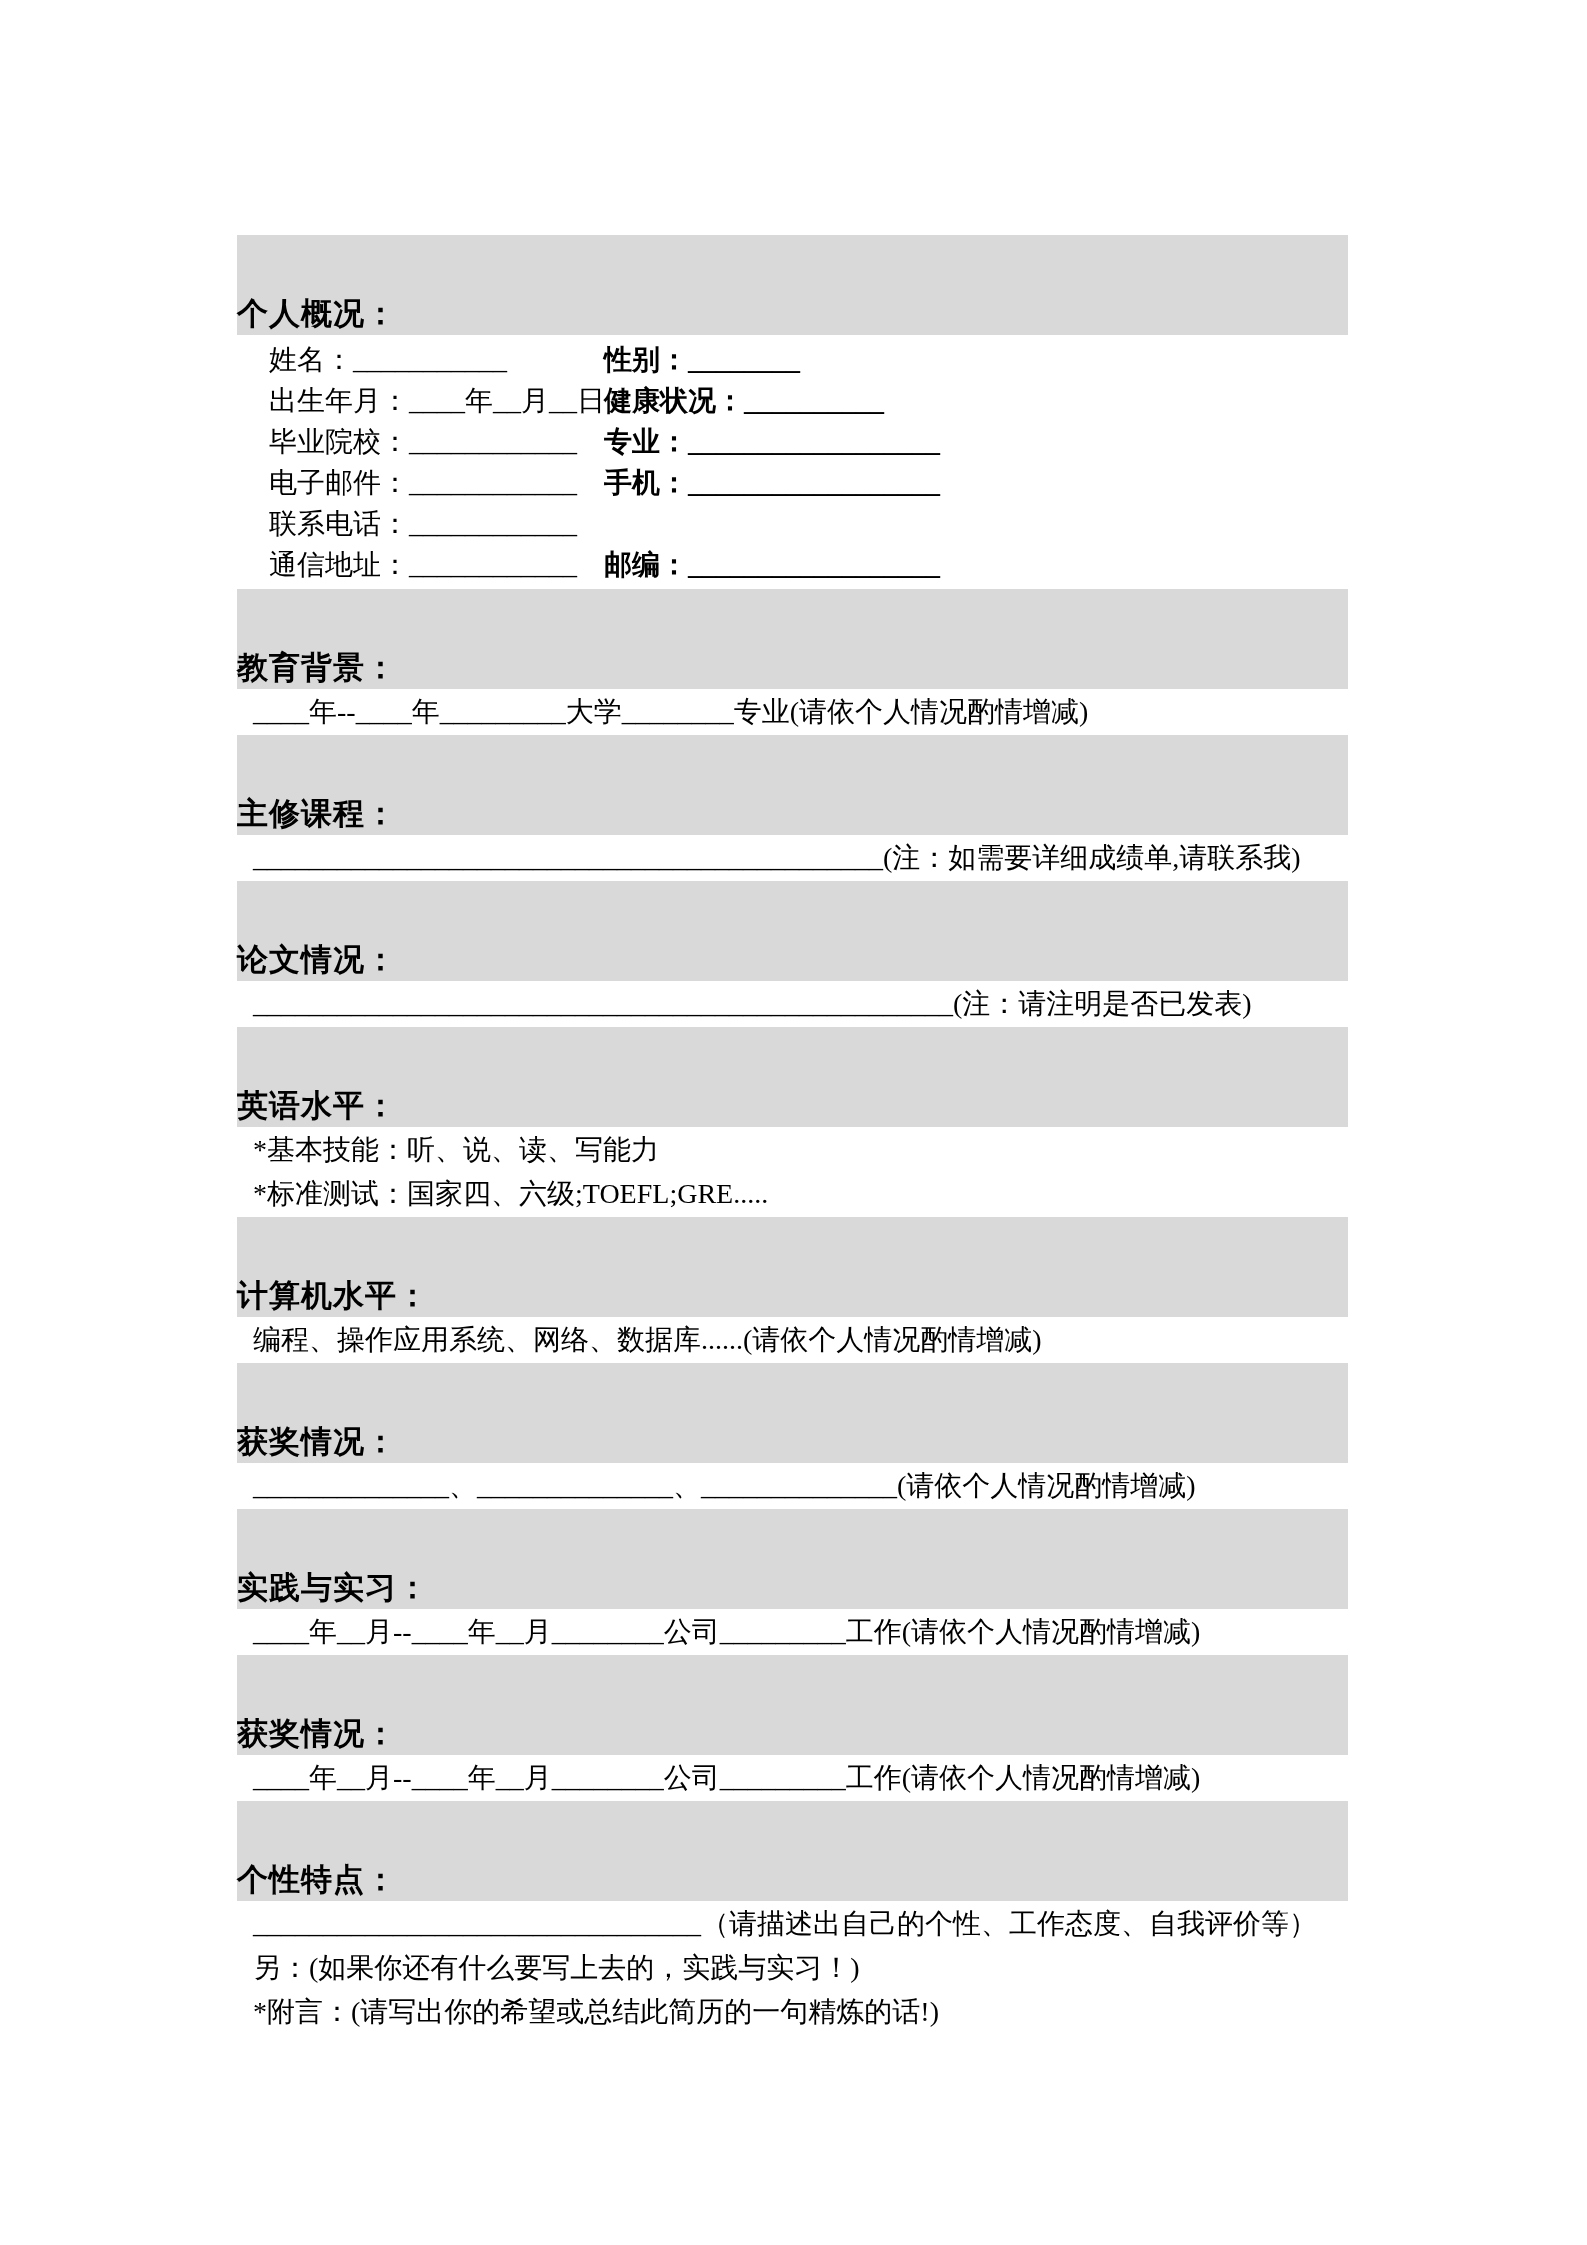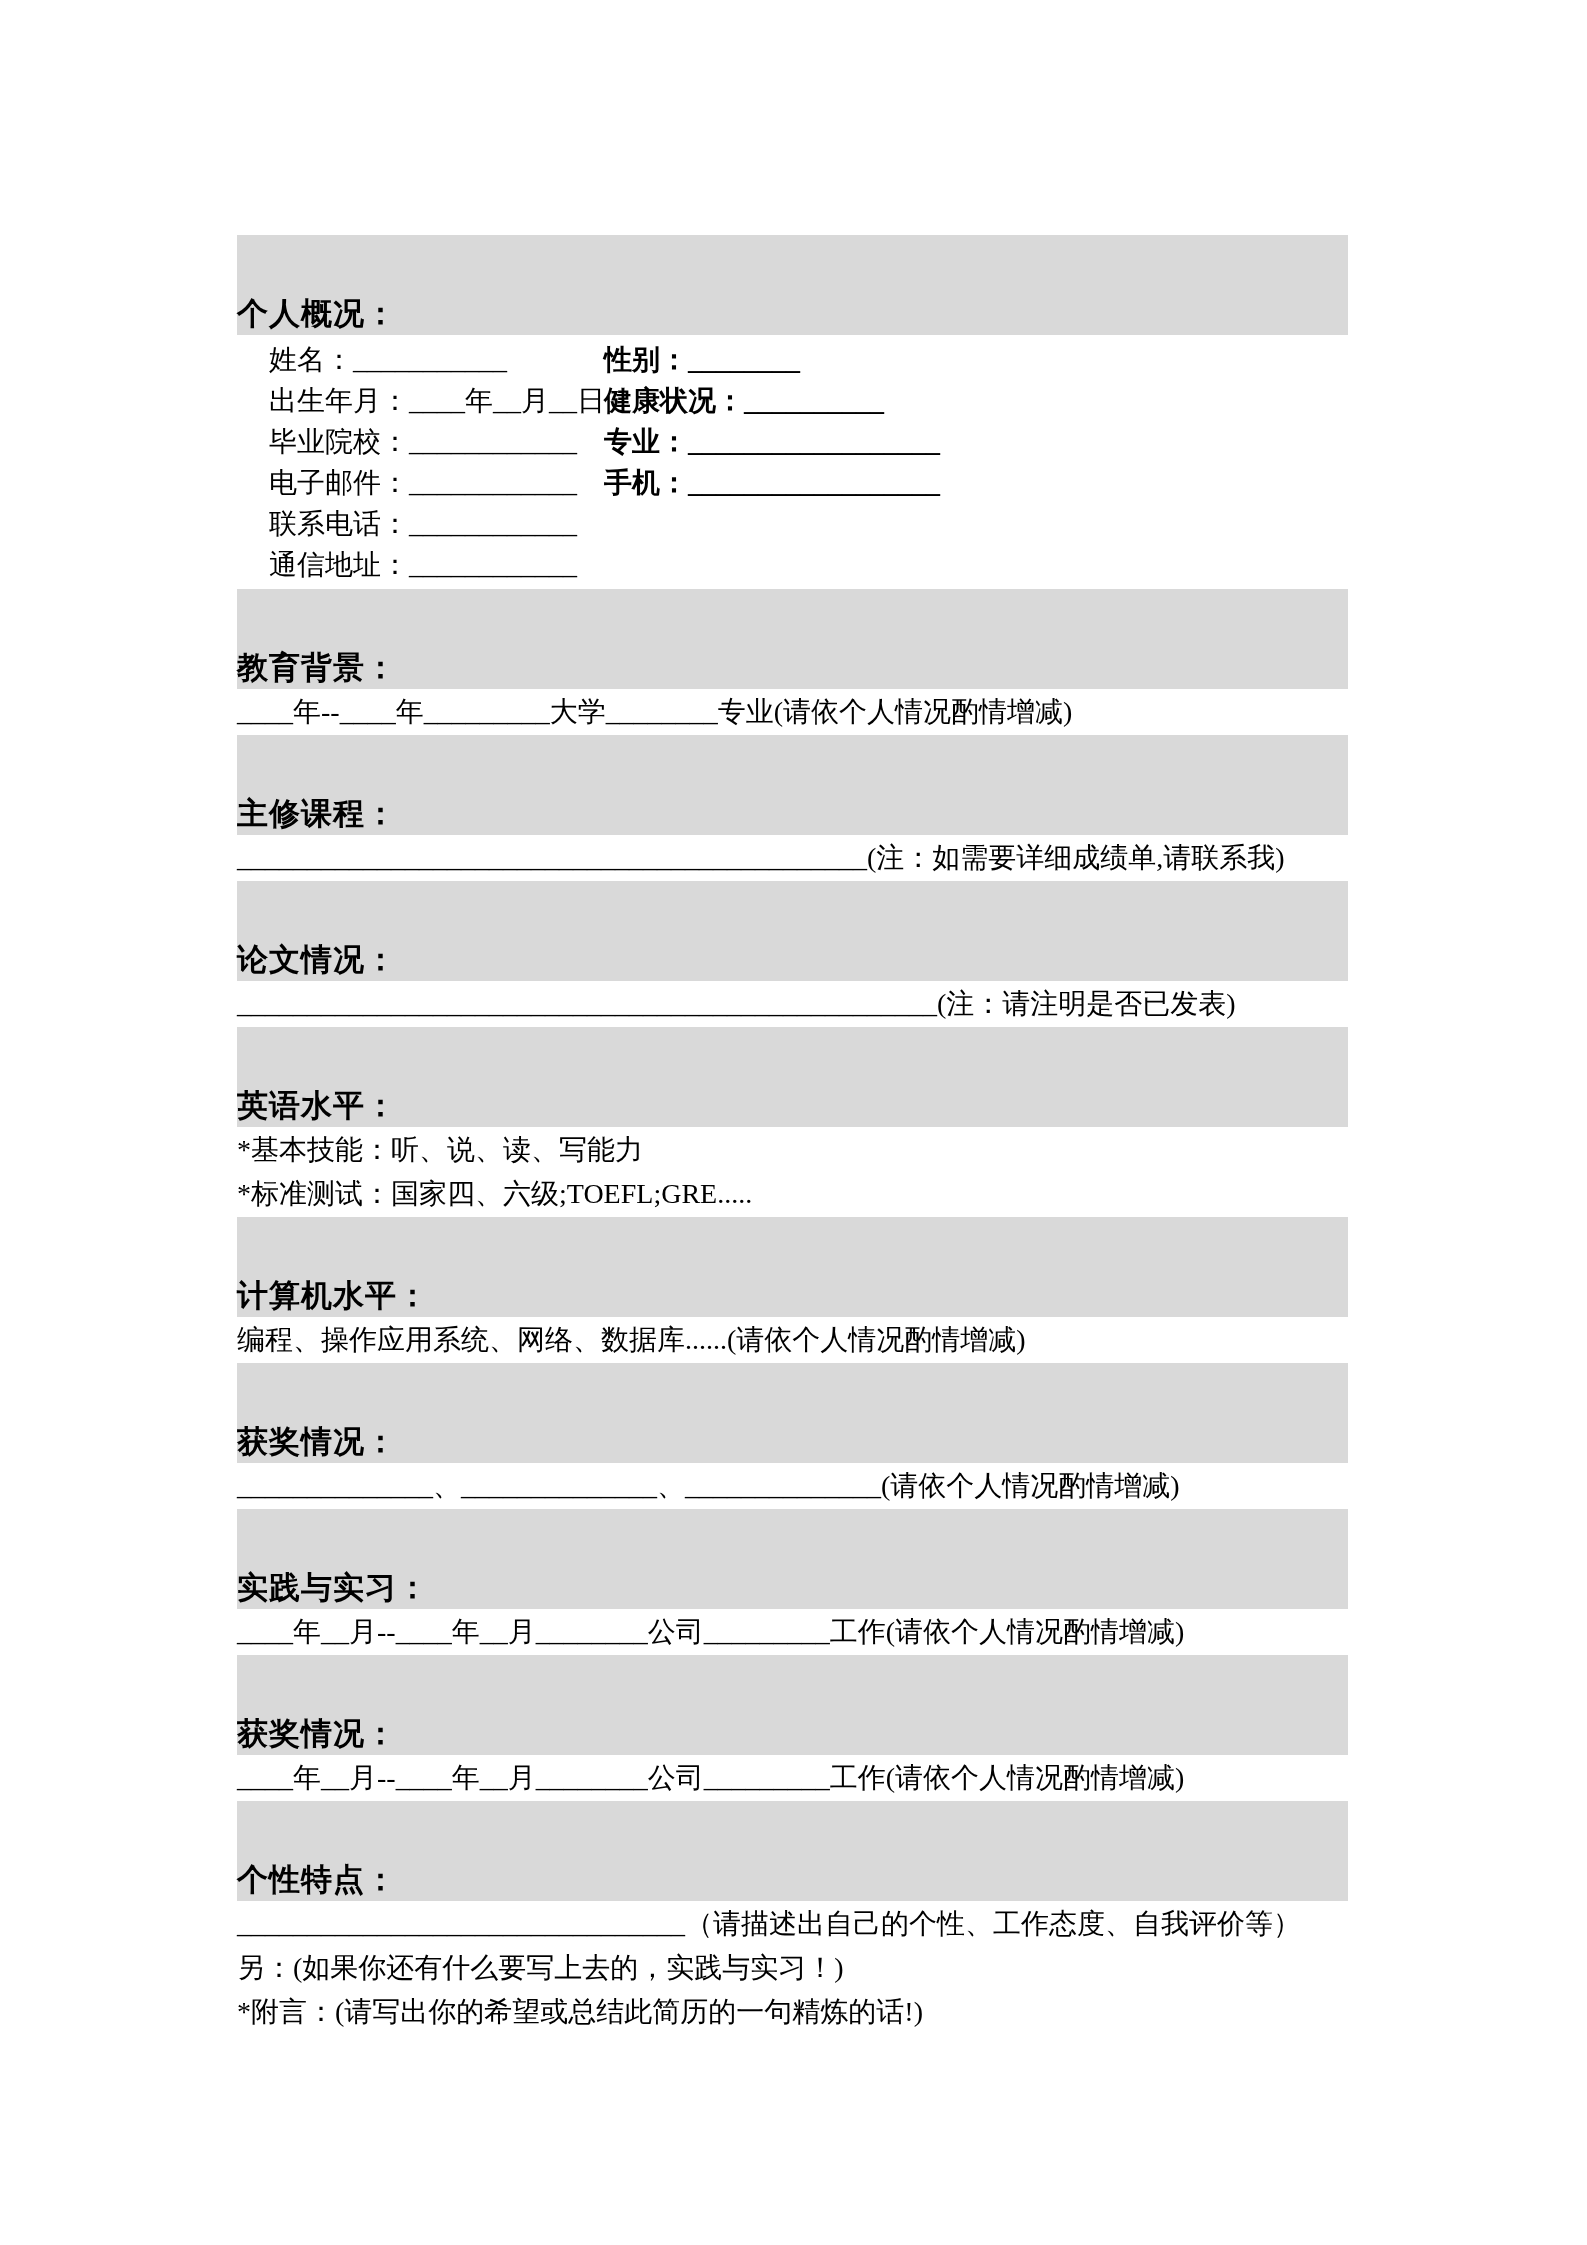--- a/index.html
+++ b/index.html
@@ -24,21 +24,21 @@
     background: #d9d9d9;
     display: flex;
     align-items: flex-end;
     font-family: "Liberation Sans", sans-serif;
     font-weight: 700;
     font-size: 31px;
     letter-spacing: 1px;
   }
   .tline {
     line-height: 42px;
-    margin: 2px 0;
+    margin: 2px 16px;
     white-space: nowrap;
   }
   .info {
     margin: 4px 0;
   }
   .info .row {
     display: flex;
     height: 41px;
     line-height: 41px;
     white-space: nowrap;
@@ -71,20 +71,21 @@
     <div class="row">
       <span class="cl">电子邮件：____________</span>
       <span class="cr">手机：__________________</span>
     </div>
     <div class="row">
       <span class="cl">联系电话：____________</span>
       <span class="cr"></span>
     </div>
     <div class="row">
       <span class="cl">通信地址：____________</span>
+      <span class="cr">邮编：__________________</span>
     </div>
   </div>
 
   <div class="bar">
     <span>教育背景：</span>
   </div>
   <div class="tline">____年--____年_________大学________专业(请依个人情况酌情增减)</div>
 
   <div class="bar">
     <span>主修课程：</span>

